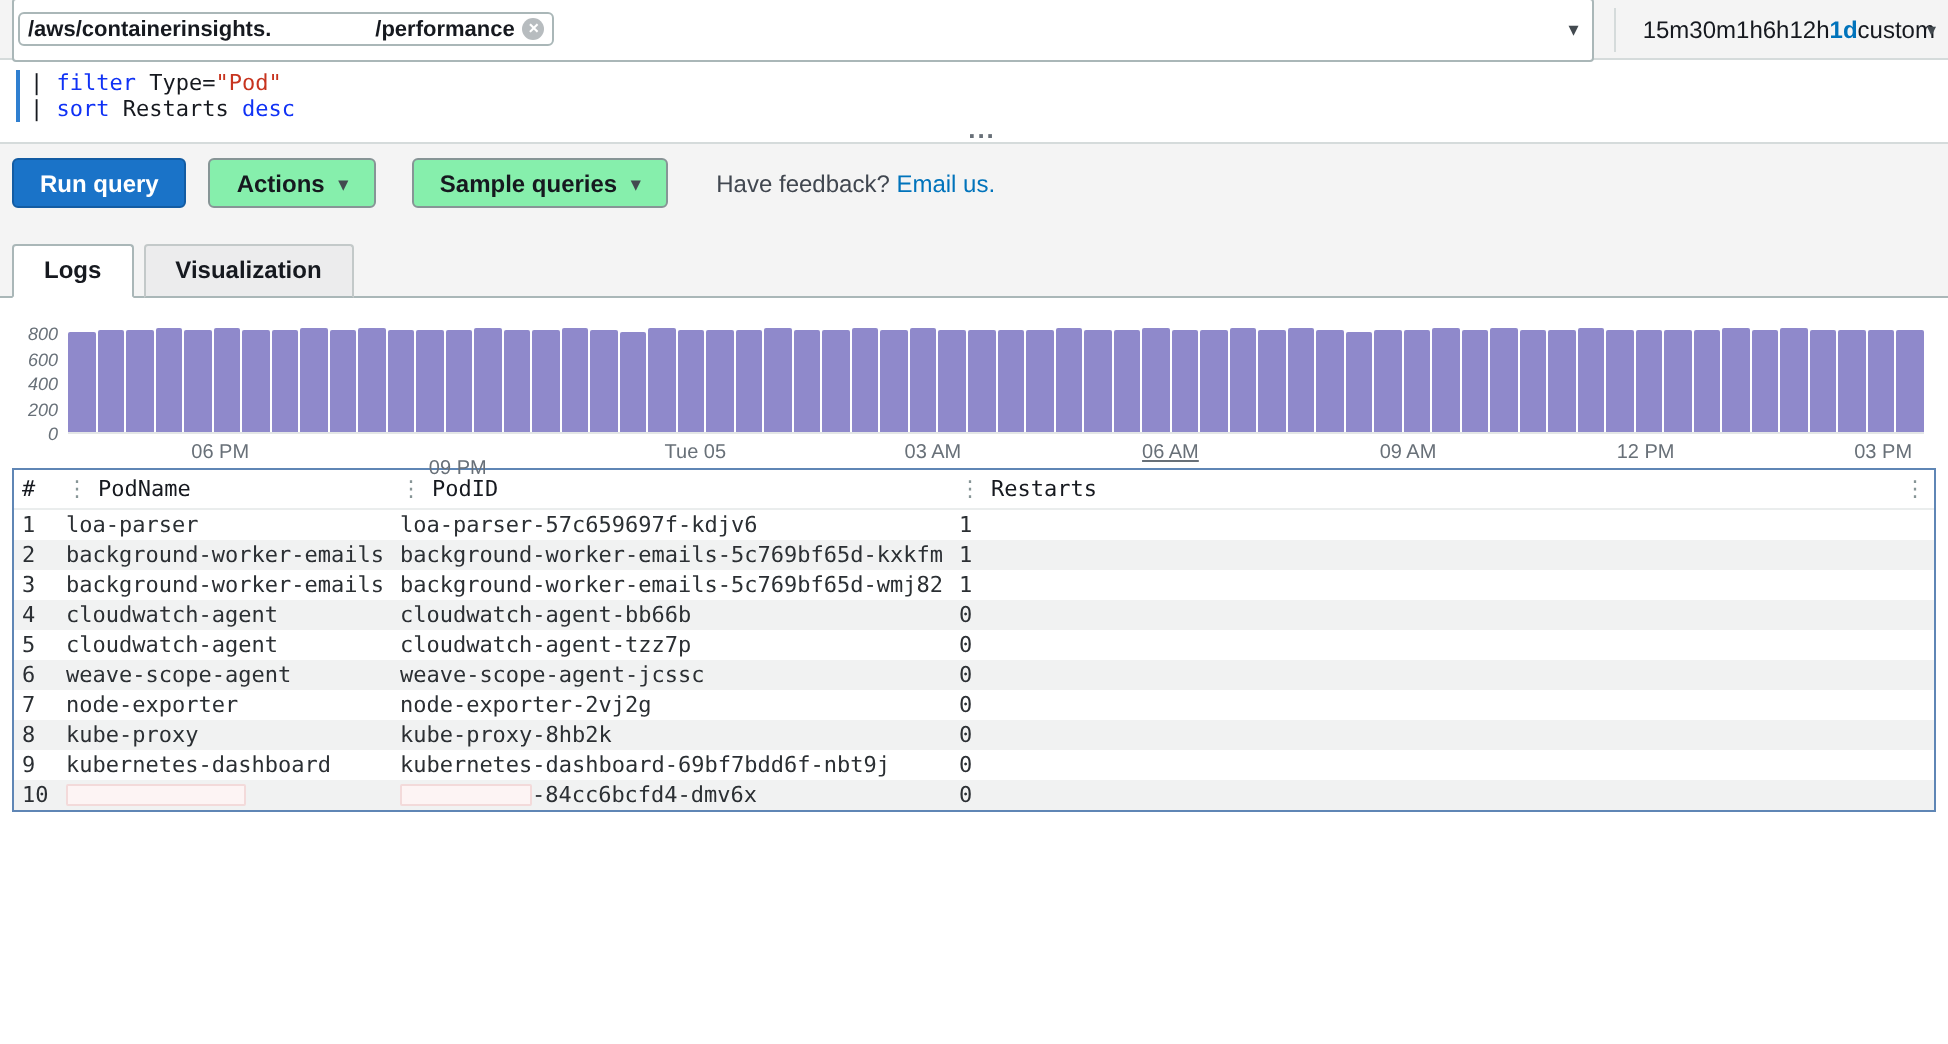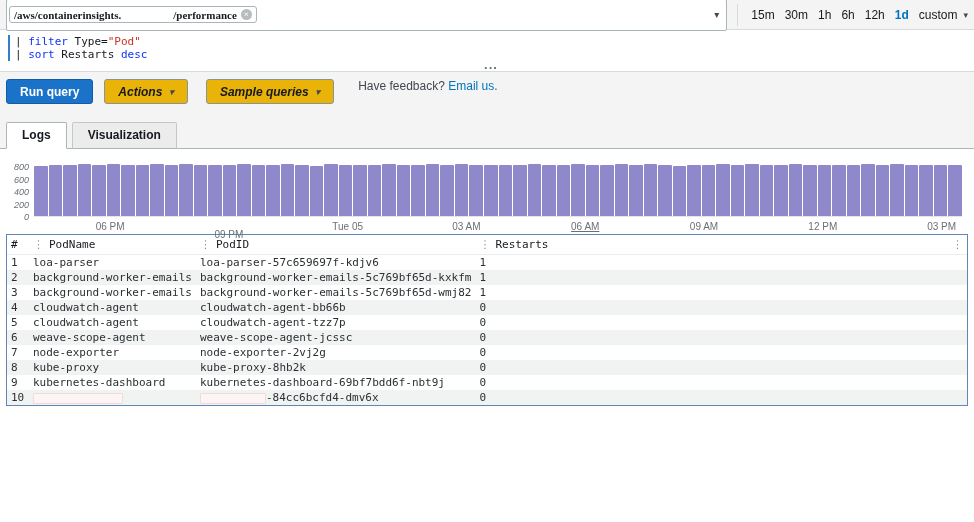--- a/index.html
+++ b/index.html
@@ -17,49 +17,49 @@
   }
   *{box-sizing:border-box;}
   body{
     width:974px;height:522px;margin:0;overflow:hidden;
     font-family:"Liberation Sans", sans-serif;background:#fff;color:var(--txt);
   }
   
   .topbar{display:flex;align-items:center;background:var(--graybg);
     padding:4px 6px;height:30px;border-bottom:1px solid #d5dbdb;}
   .loggroup{flex:1;background:#fff;border:1px solid #aab7b8;border-radius:2px;
-    height:32px;display:flex;align-items:center;padding:0 7px 0 2px;margin-right:10px;font-family:Liberation Serif, serif;}
+    height:32px;display:flex;align-items:center;padding:0 7px 0 2px;margin-right:10px;}
   .chip{display:inline-flex;align-items:center;border:1px solid #aab7b8;border-radius:3px;
     padding:0 4px;height:17px;font-size:11px;font-weight:bold;color:var(--txt);white-space:nowrap;}
   .redact-gap{display:inline-block;width:52px;height:10px;background:#fff;}
   .chip-x{display:inline-block;width:11px;height:11px;border-radius:50%;background:#b7bcbf;
     color:#fff;font-size:9px;line-height:11px;text-align:center;margin-left:4px;font-weight:bold;}
   .lg-caret{margin-left:auto;color:#434a50;font-size:10px;}
-  .time-ranges{display:flex;align-items:center;gap:10px;padding-left:13px;
+  .time-ranges{display:flex;align-items:center;padding-left:13px;
     border-left:1px solid #d5dbdb;height:22px;font-size:12px;color:var(--txt);white-space:nowrap;}
   .range{cursor:pointer;}
   .range.selected{color:var(--accent);font-weight:bold;}
   .range-caret{font-size:9px;color:#434a50;margin-left:-4px;}
   
   .editor{background:#fff;border-bottom:1px solid #d5dbdb;padding:5px 0 0 8px;}
   .editor-lines{border-left:2px solid #2f7fd0;padding-left:5px;
     font-family:"DejaVu Sans Mono", monospace;font-size:11px;line-height:13px;}
   .tok-plain{color:var(--txt);}
   .tok-kw{color:var(--kw);}
   .tok-str{color:var(--str);}
   .tok-num{color:var(--num);font-weight:bold;}
   .resize-handle{text-align:center;color:var(--muted);font-size:13px;line-height:7px;
     height:10px;letter-spacing:1px;cursor:row-resize;font-weight:bold;}
   
-  .toolbar{background:var(--graybg);padding:7px 6px 9px;display:flex;}
+  .toolbar{background:var(--graybg);padding:7px 6px 9px;display:flex;align-items:center;}
   .btn{font-family:inherit;font-size:12px;font-weight:bold;border-radius:3px;
     padding:4px 13px;cursor:pointer;height:25px;}
   .btn-primary{background:var(--btnblue);color:#fff;border:1px solid var(--btnblue-border);margin-right:11px;}
-  .btn-secondary{background:#eab308;border:1px solid #879596;color:var(--txt);margin-right:18px;
-    display:inline-flex;align-items:center;gap:7px;font-style:italic;}
+  .btn-secondary{background:#86efac;border:1px solid #879596;color:var(--txt);margin-right:18px;
+    display:inline-flex;align-items:center;gap:7px;}
   .btn-caret{font-size:9px;color:#434a50;}
   .feedback{font-size:12px;color:#414750;margin-left:6px;}
   .feedback a{color:var(--accent);text-decoration:none;}
   
   .tabbar{background:var(--graybg);display:flex;padding:8px 6px 0;border-bottom:1px solid #aab7b8;}
   .tab{font-size:12px;font-weight:bold;padding:5px 15px 6px;margin-right:5px;cursor:pointer;
     border:1px solid #c3c9c9;border-radius:2px 2px 0 0;background:#ececed;
     position:relative;top:1px;border-bottom:1px solid #aab7b8;color:var(--txt);}
   .tab.active{background:#fff;border-color:#aab7b8;border-bottom:1px solid #fff;}
   

